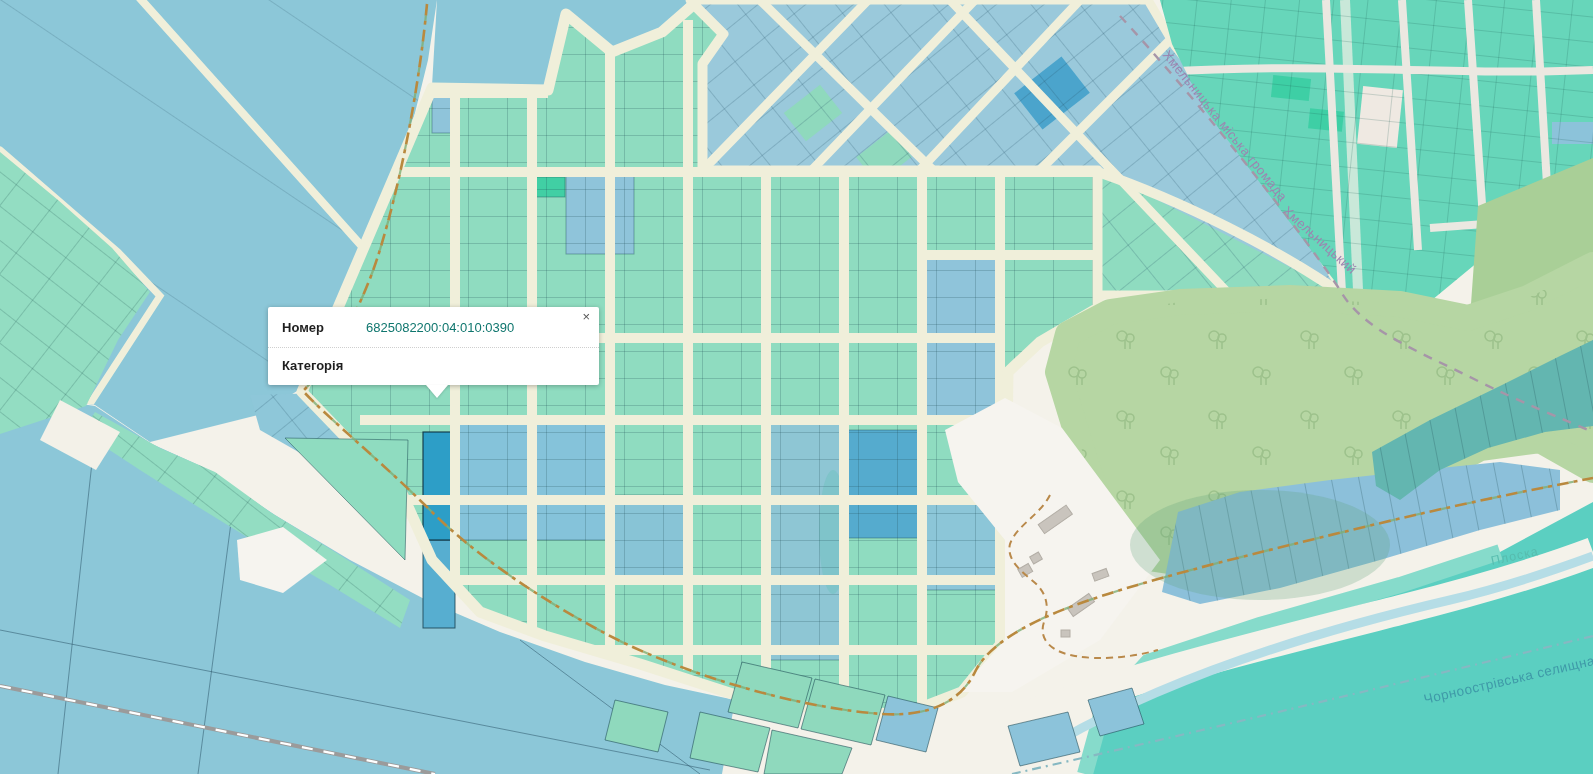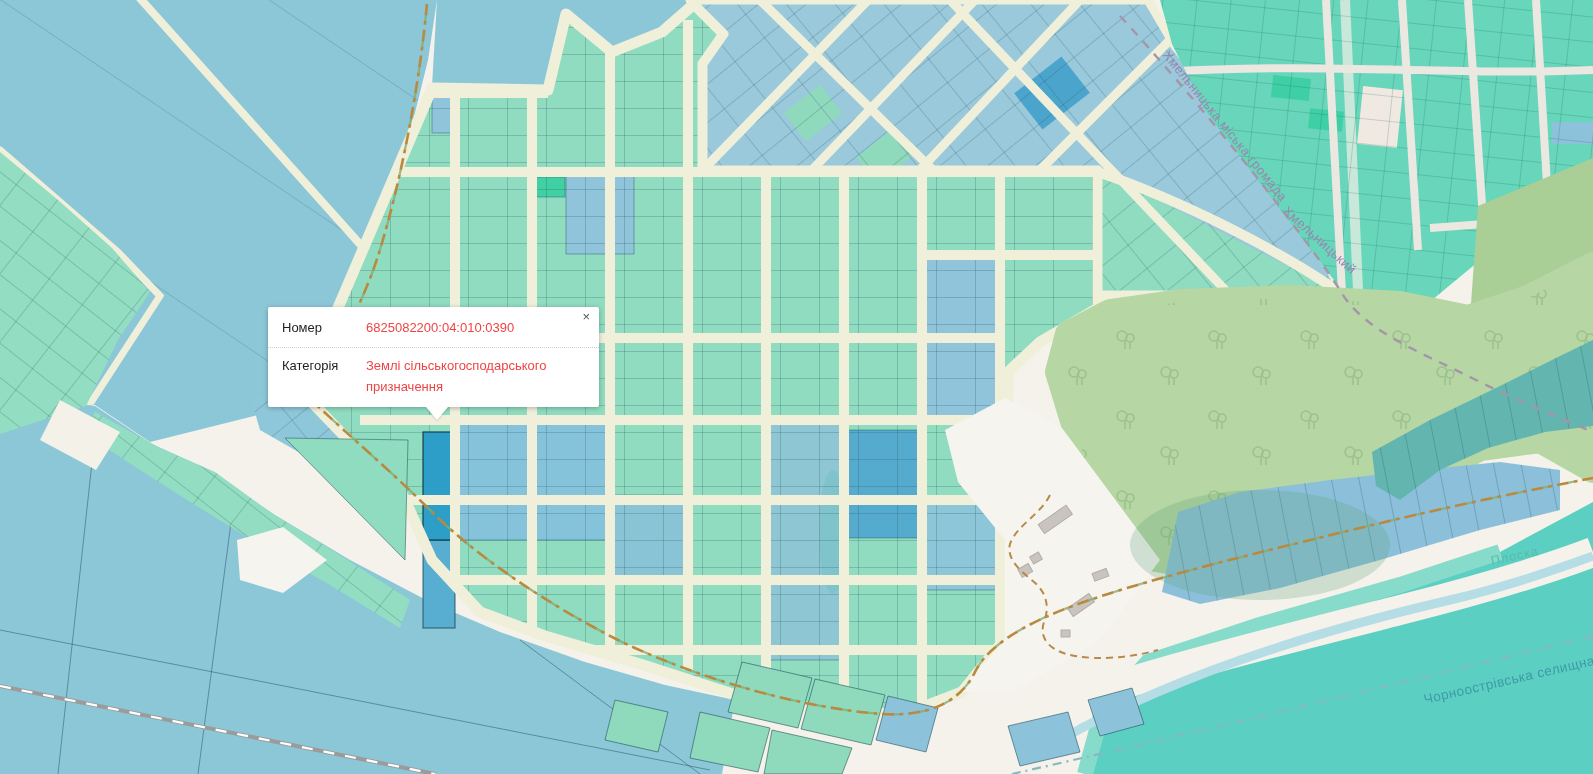--- a/index.html
+++ b/index.html
@@ -11,22 +11,22 @@
   .maplabel{font-family:"Liberation Sans",sans-serif;}
   
   .popup{
     position:absolute;left:268px;top:307px;width:331px;z-index:10;
     background:#ffffff;border-radius:2px;
     box-shadow:0 1px 5px rgba(0,0,0,.28);
     padding:3px 0 2px 0;
   }
   .popup-row{display:flex;padding:8px 14px;}
   .popup-row.sep{border-top:1px dotted #cfcfcf;}
-  .popup-label{flex:none;width:84px;font-size:13px;font-weight:normal;color:#1f1f1f;line-height:1.5;}
-  .popup-value{font-size:13px;color:#ef4444;line-height:1.6;}
+  .popup-label{flex:none;width:84px;font-size:13px;font-weight:bold;color:#1f1f1f;line-height:1.5;}
+  .popup-value{font-size:13px;color:#0f766e;line-height:1.6;}
   .popup-close{
     position:absolute;top:3px;right:9px;font-size:13px;color:#555;
     cursor:pointer;line-height:1;user-select:none;
   }
   .popup-arrow{
     position:absolute;top:100%;left:158px;width:0;height:0;
     border:11px solid transparent;border-top:13px solid #fff;border-bottom:0;
     filter:drop-shadow(0 1px 1px rgba(0,0,0,.15));
   }
 </style>
@@ -258,19 +258,18 @@
 
 <div class="popup">
   <span class="popup-close" title="×">×</span>
 
   <div class="popup-row">
     <span class="popup-label">Номер</span>
     <span class="popup-value">6825082200:04:010:0390</span>
   </div>
   <div class="popup-row sep">
     <span class="popup-label">Категорія</span>
-    <span class="popup-value">Землі сільськогосподарського призначення</span>
   </div>
 
   <div class="popup-arrow"></div>
 </div>
 
 </div>
 
 </body></html>

